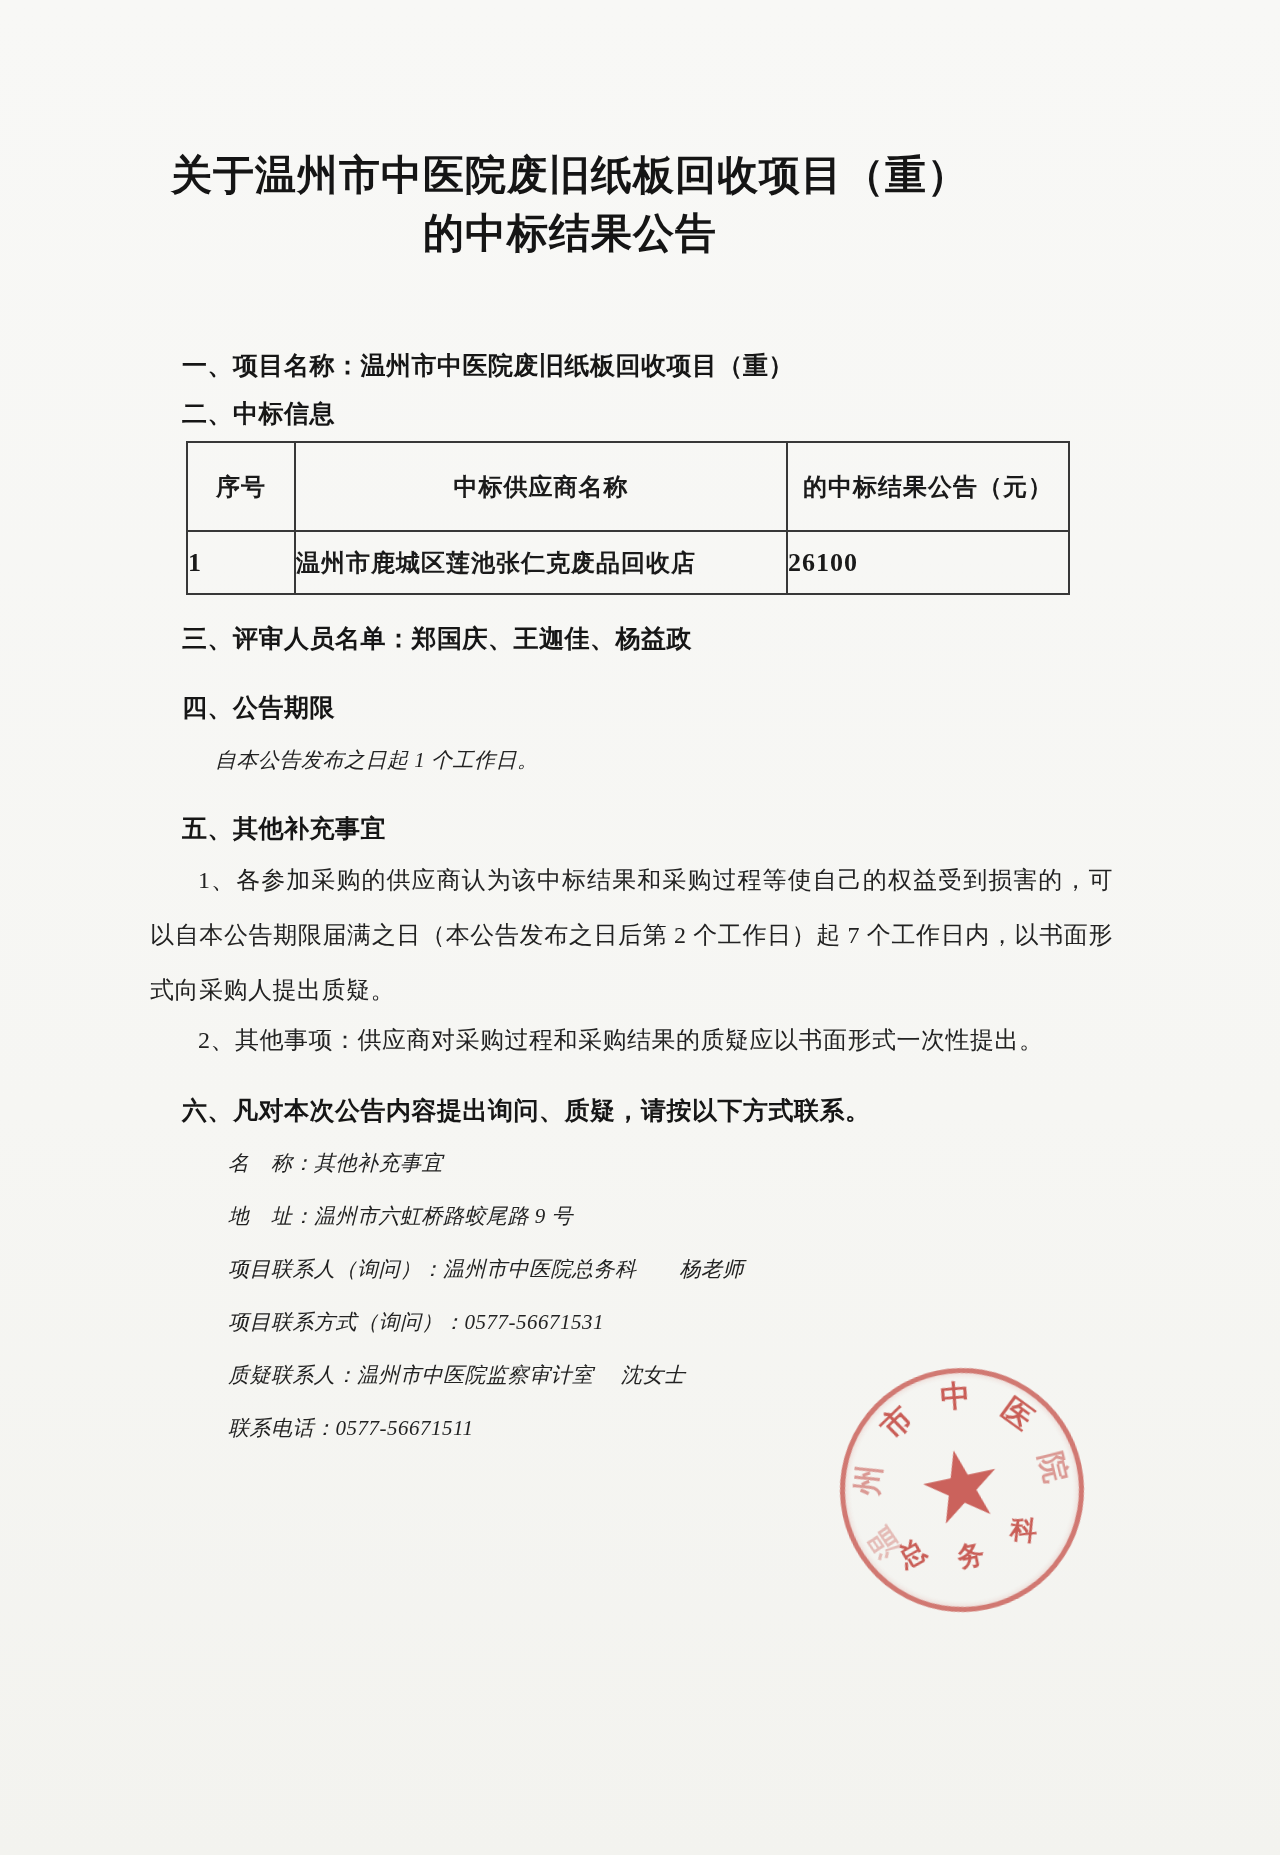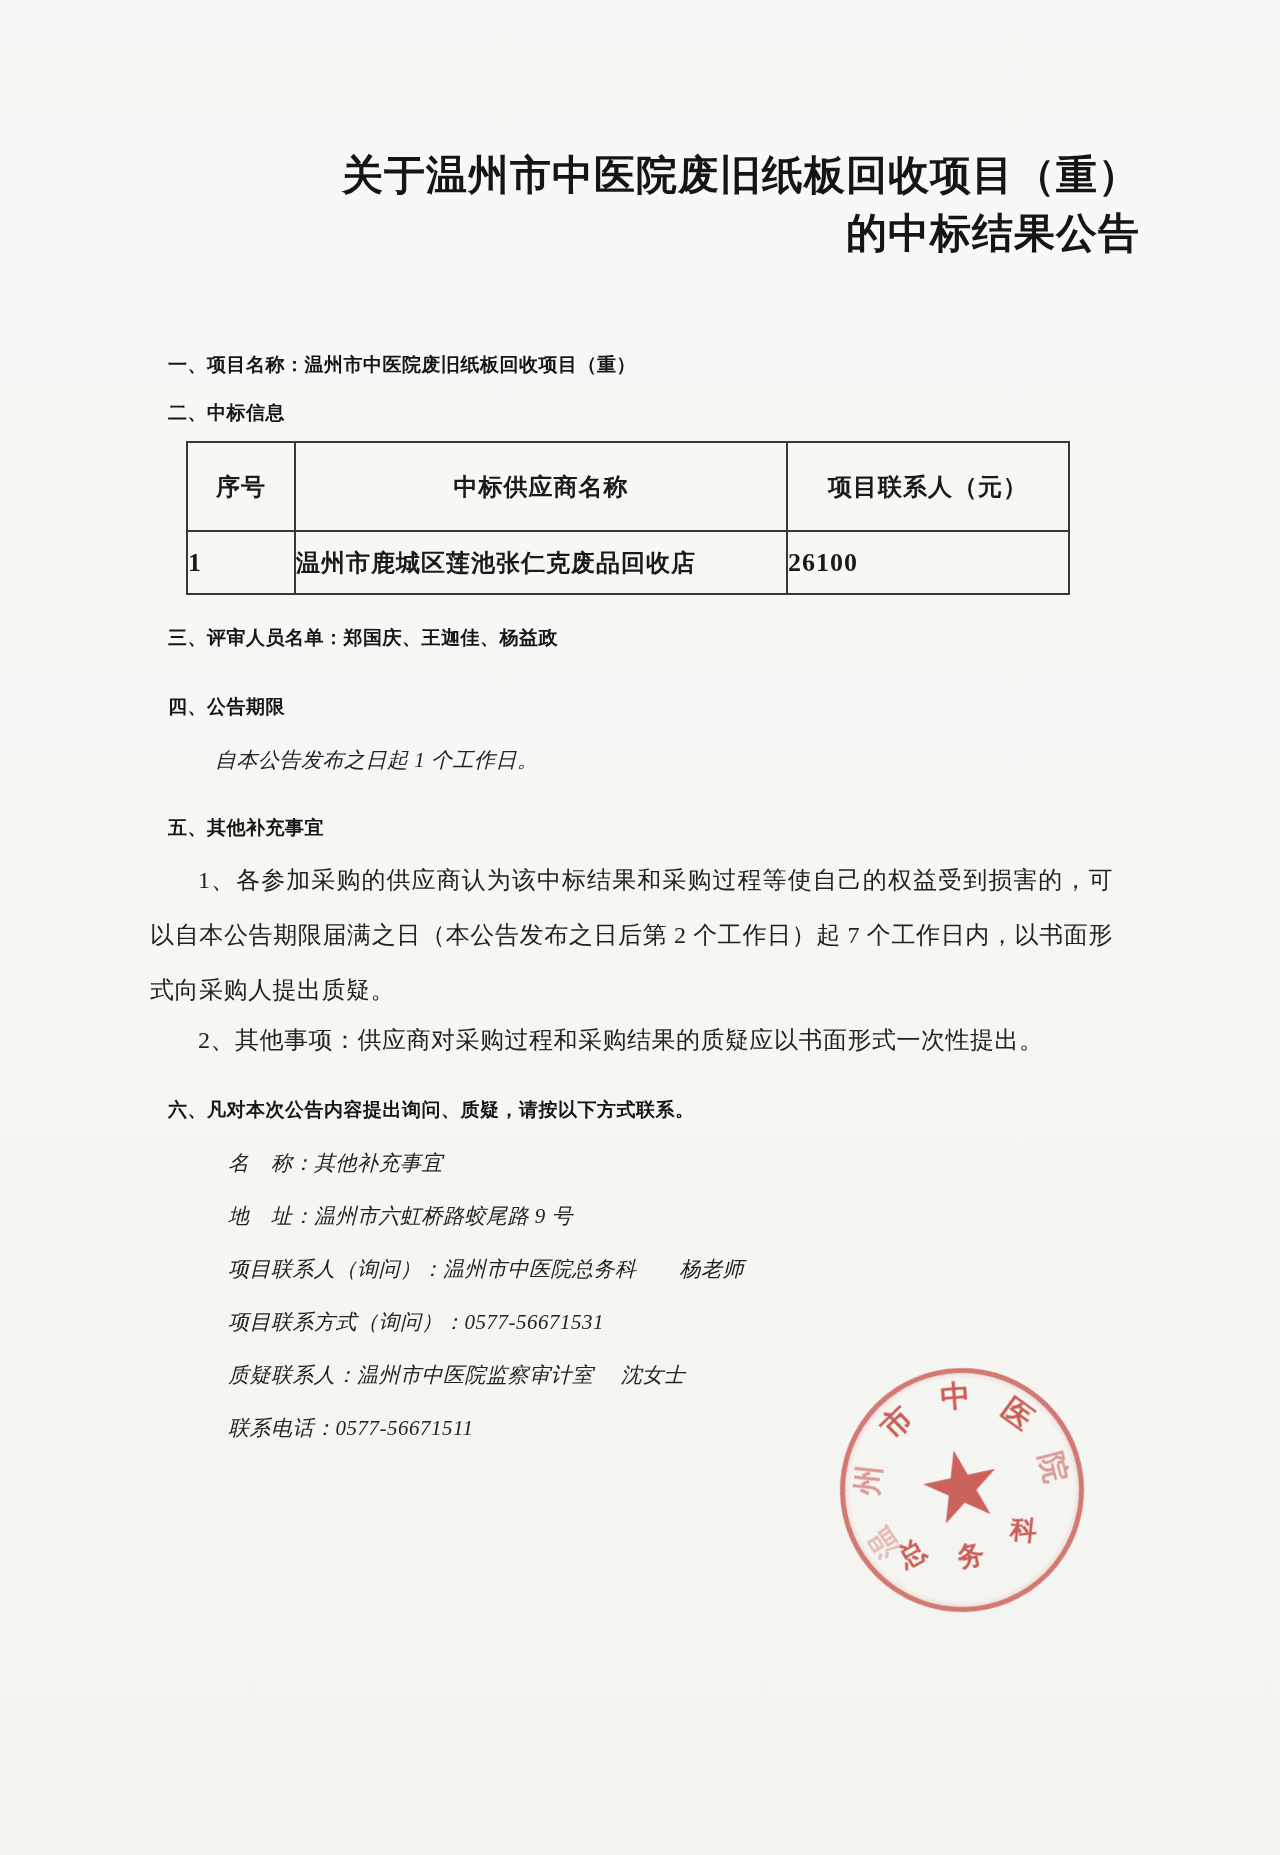--- a/index.html
+++ b/index.html
@@ -7,27 +7,27 @@
     position:relative;
     width:1280px;height:1855px;
     margin:0 auto;
     background:linear-gradient(180deg,#f8f8f6 0%,#f6f6f3 60%,#f3f3ef 100%);
     font-family:"Liberation Serif","DejaVu Serif",serif;
     color:#1b1b1b;
     overflow:hidden;
   }
   .title{
     position:absolute;top:146px;left:0;width:1140px;
-    text-align:right;font-weight:bold;font-size:41px;line-height:58px;
+    text-align:center;font-weight:bold;font-size:41px;line-height:58px;
     font-family:"Liberation Sans","DejaVu Sans",sans-serif;
     letter-spacing:1px;color:#151515;
   }
   .sec{
-    position:absolute;left:168px;
-    font-weight:bold;font-size:19px;line-height:30px;color:#161616;
+    position:absolute;left:182px;
+    font-weight:bold;font-size:25px;line-height:30px;color:#161616;
     font-family:"Liberation Sans","DejaVu Sans",sans-serif;
     letter-spacing:.5px;white-space:nowrap;
   }
   .body-line{
     position:absolute;font-size:21px;line-height:30px;color:#222;
     white-space:nowrap;letter-spacing:.5px;font-style:italic;
   }
   .para{
     position:absolute;left:150px;width:963px;
     font-size:24px;line-height:55px;letter-spacing:.5px;
@@ -103,21 +103,21 @@
   <table class="award">
     <colgroup>
         <col class="c0">
         <col class="c1">
         <col class="c2">
       </colgroup>
     <thead>
       <tr>
         <th>序号</th>
         <th>中标供应商名称</th>
-        <th>项目联系人（元）</th>
+        <th>的中标结果公告（元）</th>
       </tr>
     </thead>
     <tbody>
       <tr>
         <td class="num">1</td>
         <td>温州市鹿城区莲池张仁克废品回收店</td>
         <td class="num">26100</td>
       </tr>
     </tbody>
   </table>

